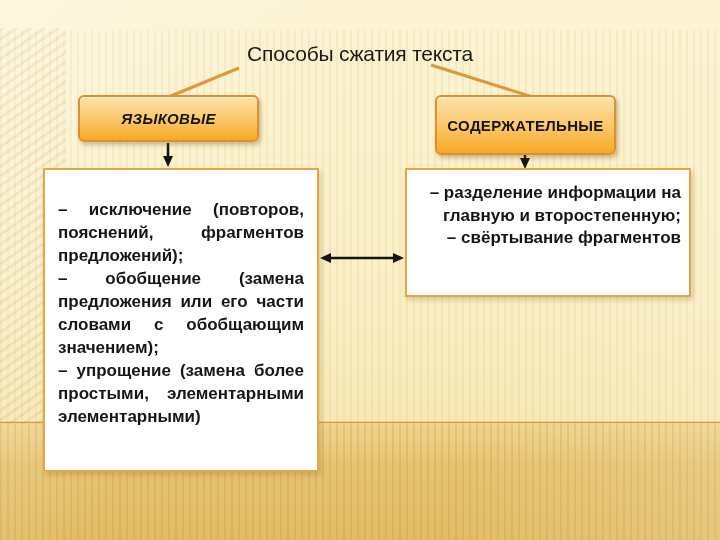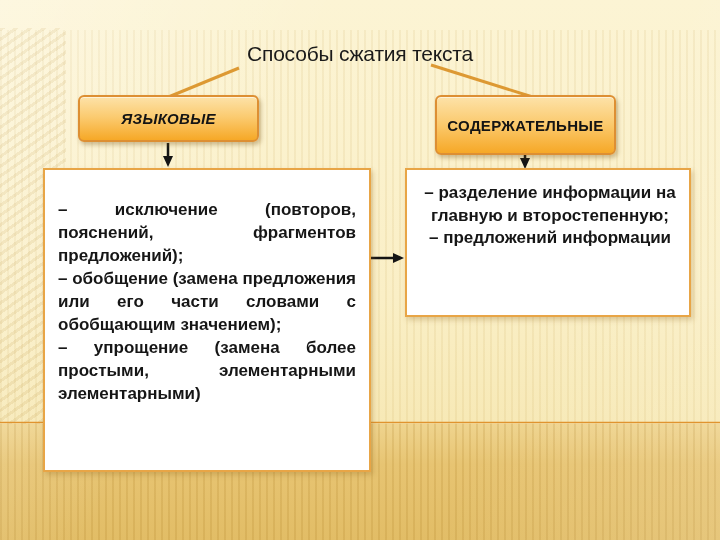--- a/index.html
+++ b/index.html
@@ -72,30 +72,30 @@
     position: absolute; z-index: 2;
     background: #ffffff;
     border: 2px solid #e8a546;
     box-shadow: 2px 3px 5px rgba(150,110,40,0.30);
     box-sizing: border-box;
     color: #161616;
     font-weight: bold;
     font-size: 17px;
   }
   .panel-left {
-    left: 43px; top: 168px; width: 328px; height: 304px;
+    left: 43px; top: 168px; width: 276px; height: 304px;
     padding: 28px 13px 10px 13px;
     line-height: 23px;
     text-align: justify;
   }
   .panel-right {
-    left: 405px; top: 168px; width: 286px; height: 149px;
+    left: 405px; top: 168px; width: 286px; height: 129px;
     padding: 12px 8px 10px 12px;
     line-height: 22.5px;
-    text-align: center;
+    text-align: right;
   }
   .panel p { margin: 0; }
 </style>
 </head>
 <body>
 
 <div class="slide">
 
   <div class="pinstripes"></div>
   <div class="left-diagonal"></div>
@@ -135,16 +135,16 @@
     <span>СОДЕРЖАТЕЛЬНЫЕ</span>
   </div>
 
   <div class="panel panel-left">
     <p>– исключение (повторов, пояснений, фрагментов предложений);</p>
     <p>– обобщение (замена предложения или его части словами с обобщающим значением);</p>
     <p>– упрощение (замена более простыми, элементарными элементарными)</p>
   </div>
   <div class="panel panel-right">
     <p>– разделение информации на главную и второстепенную;</p>
-    <p>– предложений информации</p>
+    <p>– свёртывание фрагментов</p>
   </div>
 
 </div>
 
 </body></html>

